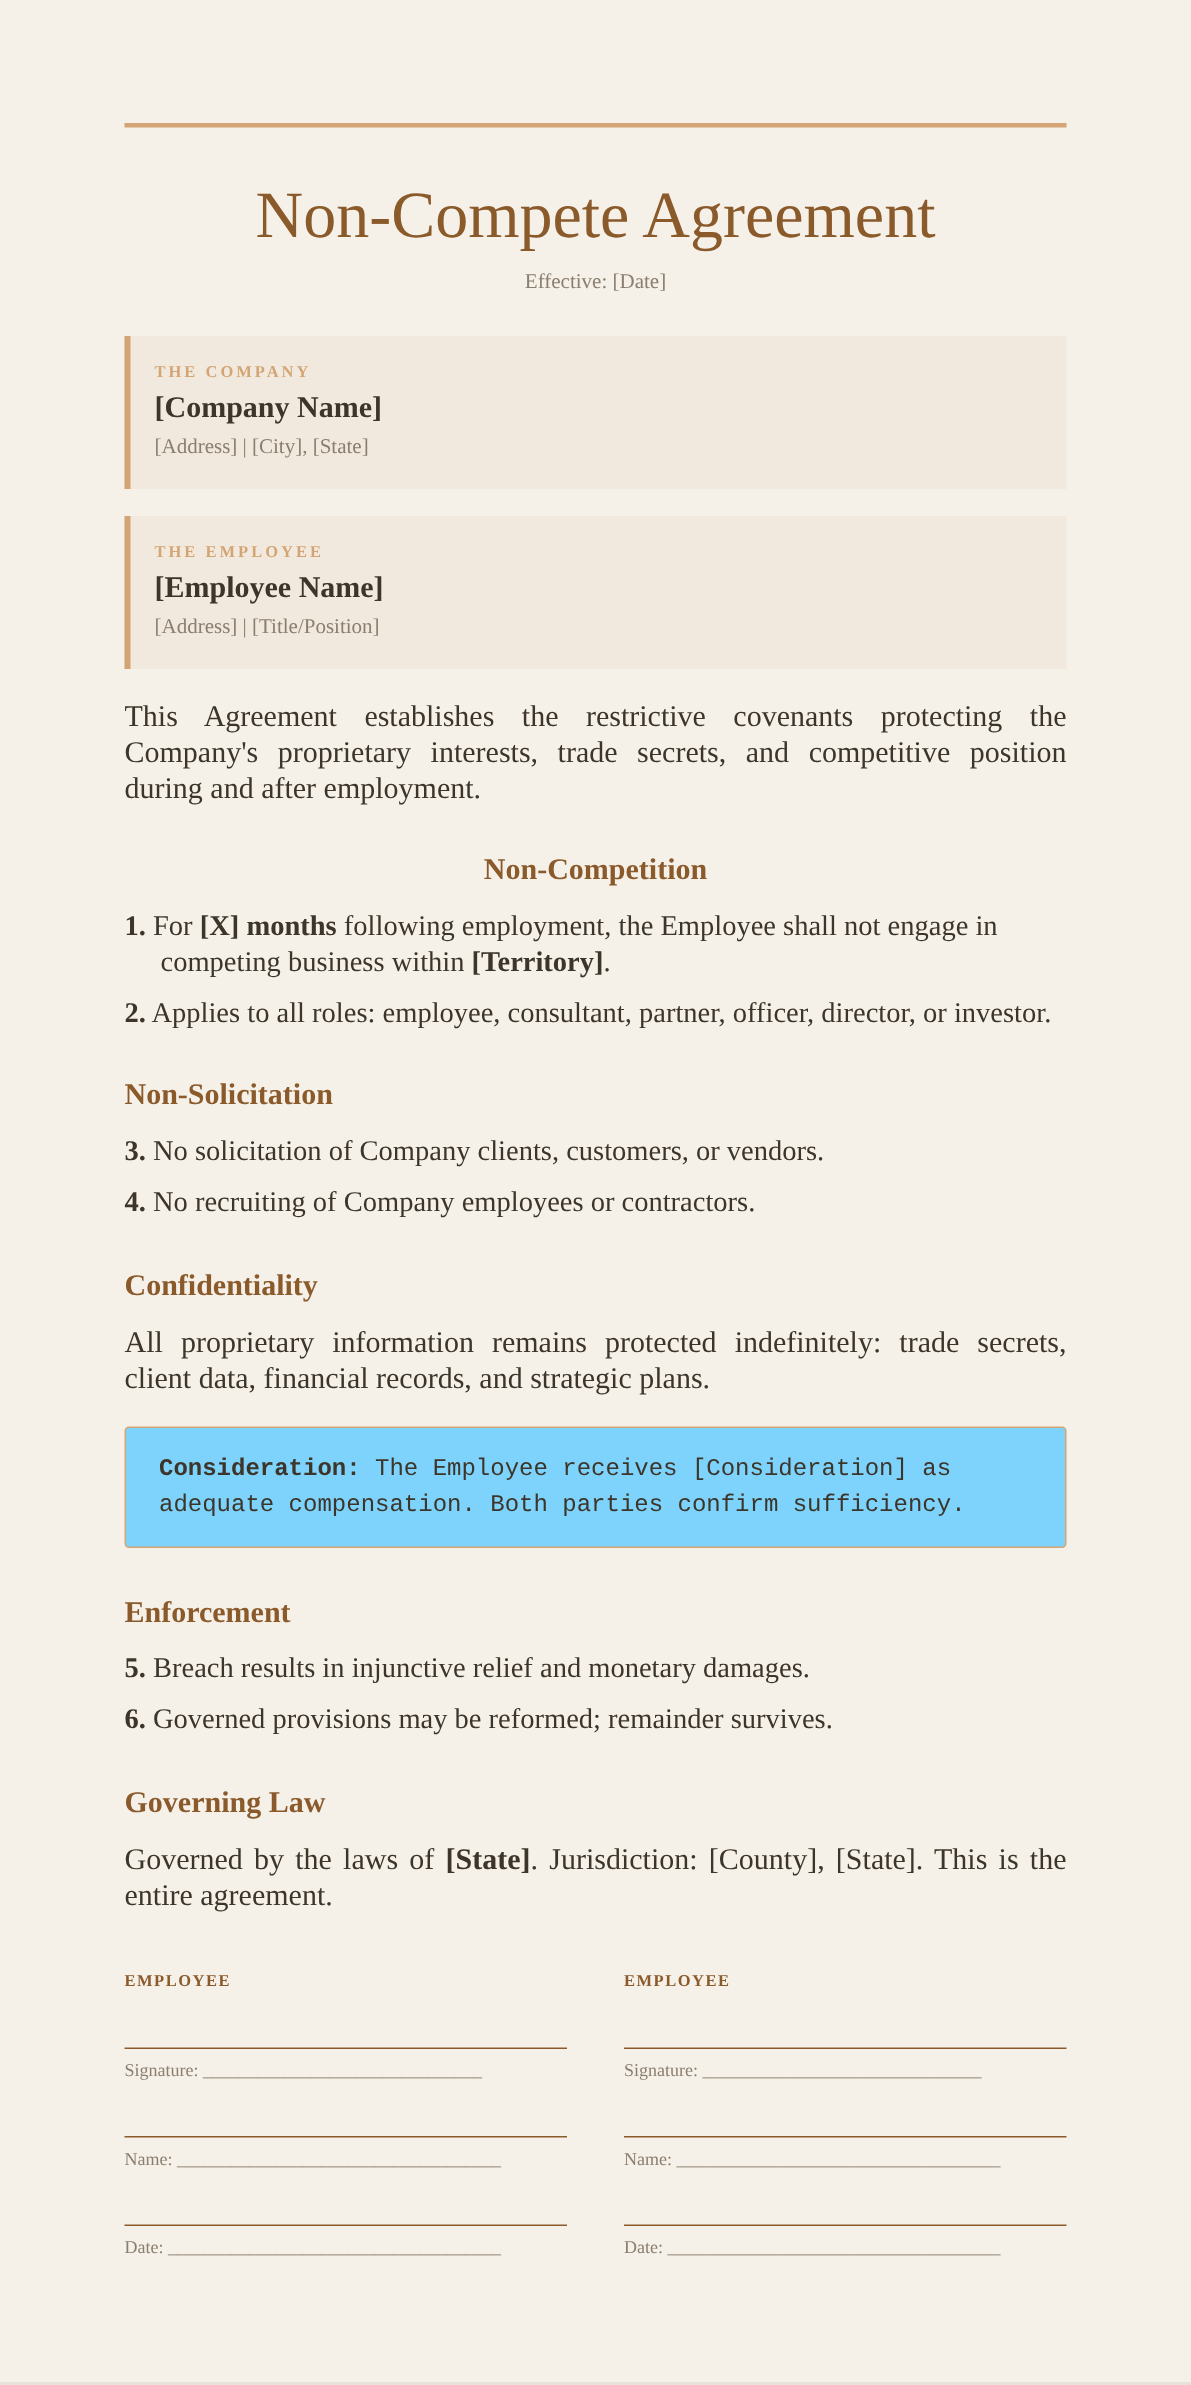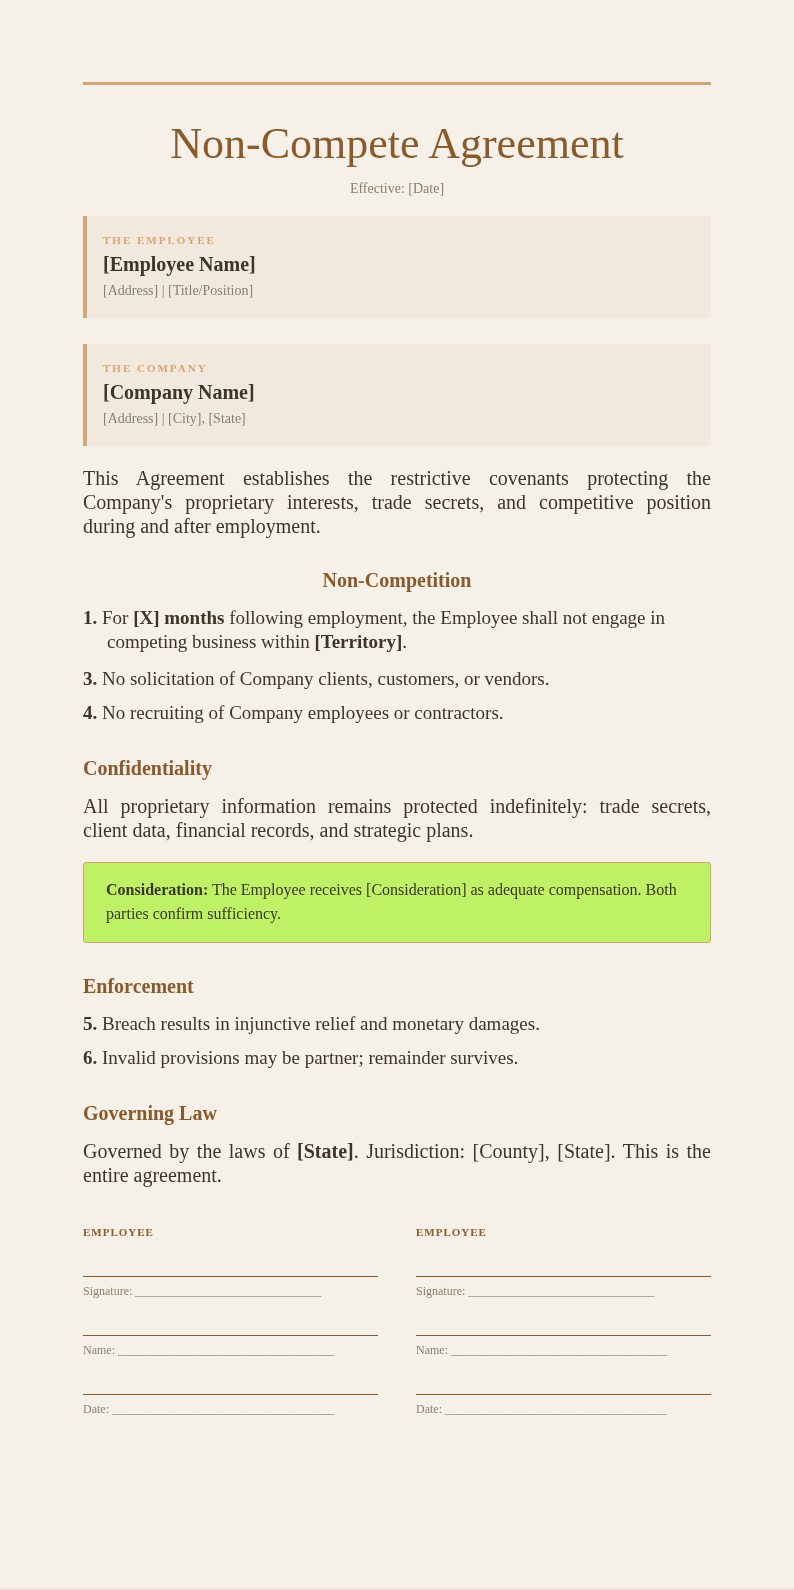--- a/index.html
+++ b/index.html
@@ -93,25 +93,25 @@
     font-family: "Liberation Serif", serif;
     font-size: 19px;
     line-height: 24px;
     color: #3d3529;
     padding-left: 24px;
     text-indent: -24px;
   }
   .clause .num { font-weight: bold; }
   .clause b { font-weight: bold; }
   .callout {
-    background: #bef264;
+    background: #7dd3fc;
     border: 1px solid #d4a574;
     border-radius: 3px;
     padding: 15px 22px 16px 22px;
-    font-family: Liberation Serif, serif;
+    font-family: Liberation Mono, monospace;
     font-size: 16px;
     line-height: 24px;
     color: #3d3529;
   }
   .callout b { font-weight: bold; }
   .sig-grid {
     display: flex;
     justify-content: space-between;
     margin-top: 38px;
   }
@@ -149,48 +149,50 @@
 </style>
 </head>
 <body>
 
 <div class="page">
   <div class="top-rule"></div>
 
   <h1 class="title">Non-Compete Agreement</h1>
   <div class="effective">Effective: [Date]</div>
 
+  <div class="party company">
+    <div class="party-label">THE COMPANY</div>
+    <div class="party-name">[Company Name]</div>
+    <div class="party-detail">[Address] | [City], [State]</div>
+  </div>
+
   <div class="party employee">
     <div class="party-label">THE EMPLOYEE</div>
     <div class="party-name">[Employee Name]</div>
     <div class="party-detail">[Address] | [Title/Position]</div>
   </div>
 
-  <div class="party company">
-    <div class="party-label">THE COMPANY</div>
-    <div class="party-name">[Company Name]</div>
-    <div class="party-detail">[Address] | [City], [State]</div>
-  </div>
-
   <p class="body intro" style="margin-top:20px;">This Agreement establishes the restrictive covenants protecting the Company's proprietary interests, trade secrets, and competitive position during and after employment.</p>
 
   <h2 style="margin-top:29px;text-align:center;">Non-Competition</h2>
   <div class="clause" style="margin-top:13px;"><span class="num">1.</span> <span>For </span><b>[X] months</b><span> following employment, the Employee shall not engage in competing business within </span><b>[Territory]</b><span>.</span></div>
-
+  <div class="clause" style="margin-top:10px;"><span class="num">2.</span> <span>Applies to all roles: employee, consultant, partner, officer, director, or investor.</span></div>
+
+  <h2 style="margin-top:29px;">Non-Solicitation</h2>
   <div class="clause" style="margin-top:13px;"><span class="num">3.</span> <span>No solicitation of Company clients, customers, or vendors.</span></div>
   <div class="clause" style="margin-top:10px;"><span class="num">4.</span> <span>No recruiting of Company employees or contractors.</span></div>
 
   <h2 style="margin-top:30px;">Confidentiality</h2>
   <p class="body" style="margin-top:13px;">All proprietary information remains protected indefinitely: trade secrets, client data, financial records, and strategic plans.</p>
 
   <div class="callout" style="margin-top:20px;"><b>Consideration:</b><span> The Employee receives [Consideration] as adequate compensation. Both parties confirm sufficiency.</span></div>
 
   <h2 style="margin-top:30px;">Enforcement</h2>
   <div class="clause" style="margin-top:13px;"><span class="num">5.</span> <span>Breach results in injunctive relief and monetary damages.</span></div>
-  <div class="clause" style="margin-top:10px;"><span class="num">6.</span> <span>Invalid provisions may be partner; remainder survives.</span></div>
+  <div class="clause" style="margin-top:10px;"><span class="num">6.</span> <span>Governed provisions may be reformed; remainder survives.</span></div>
 
   <h2 style="margin-top:30px;">Governing Law</h2>
   <p class="body" style="margin-top:13px;"><span>Governed by the laws of </span><b>[State]</b><span>. Jurisdiction: [County], [State]. This is the entire agreement.</span></p>
 
   <div class="sig-grid">
     <div class="sig-col">
       <div class="sig-head">EMPLOYEE</div>
       <div class="sig-line first"></div>
       <div class="sig-field">Signature: _______________________________</div>
       <div class="sig-line"></div>

